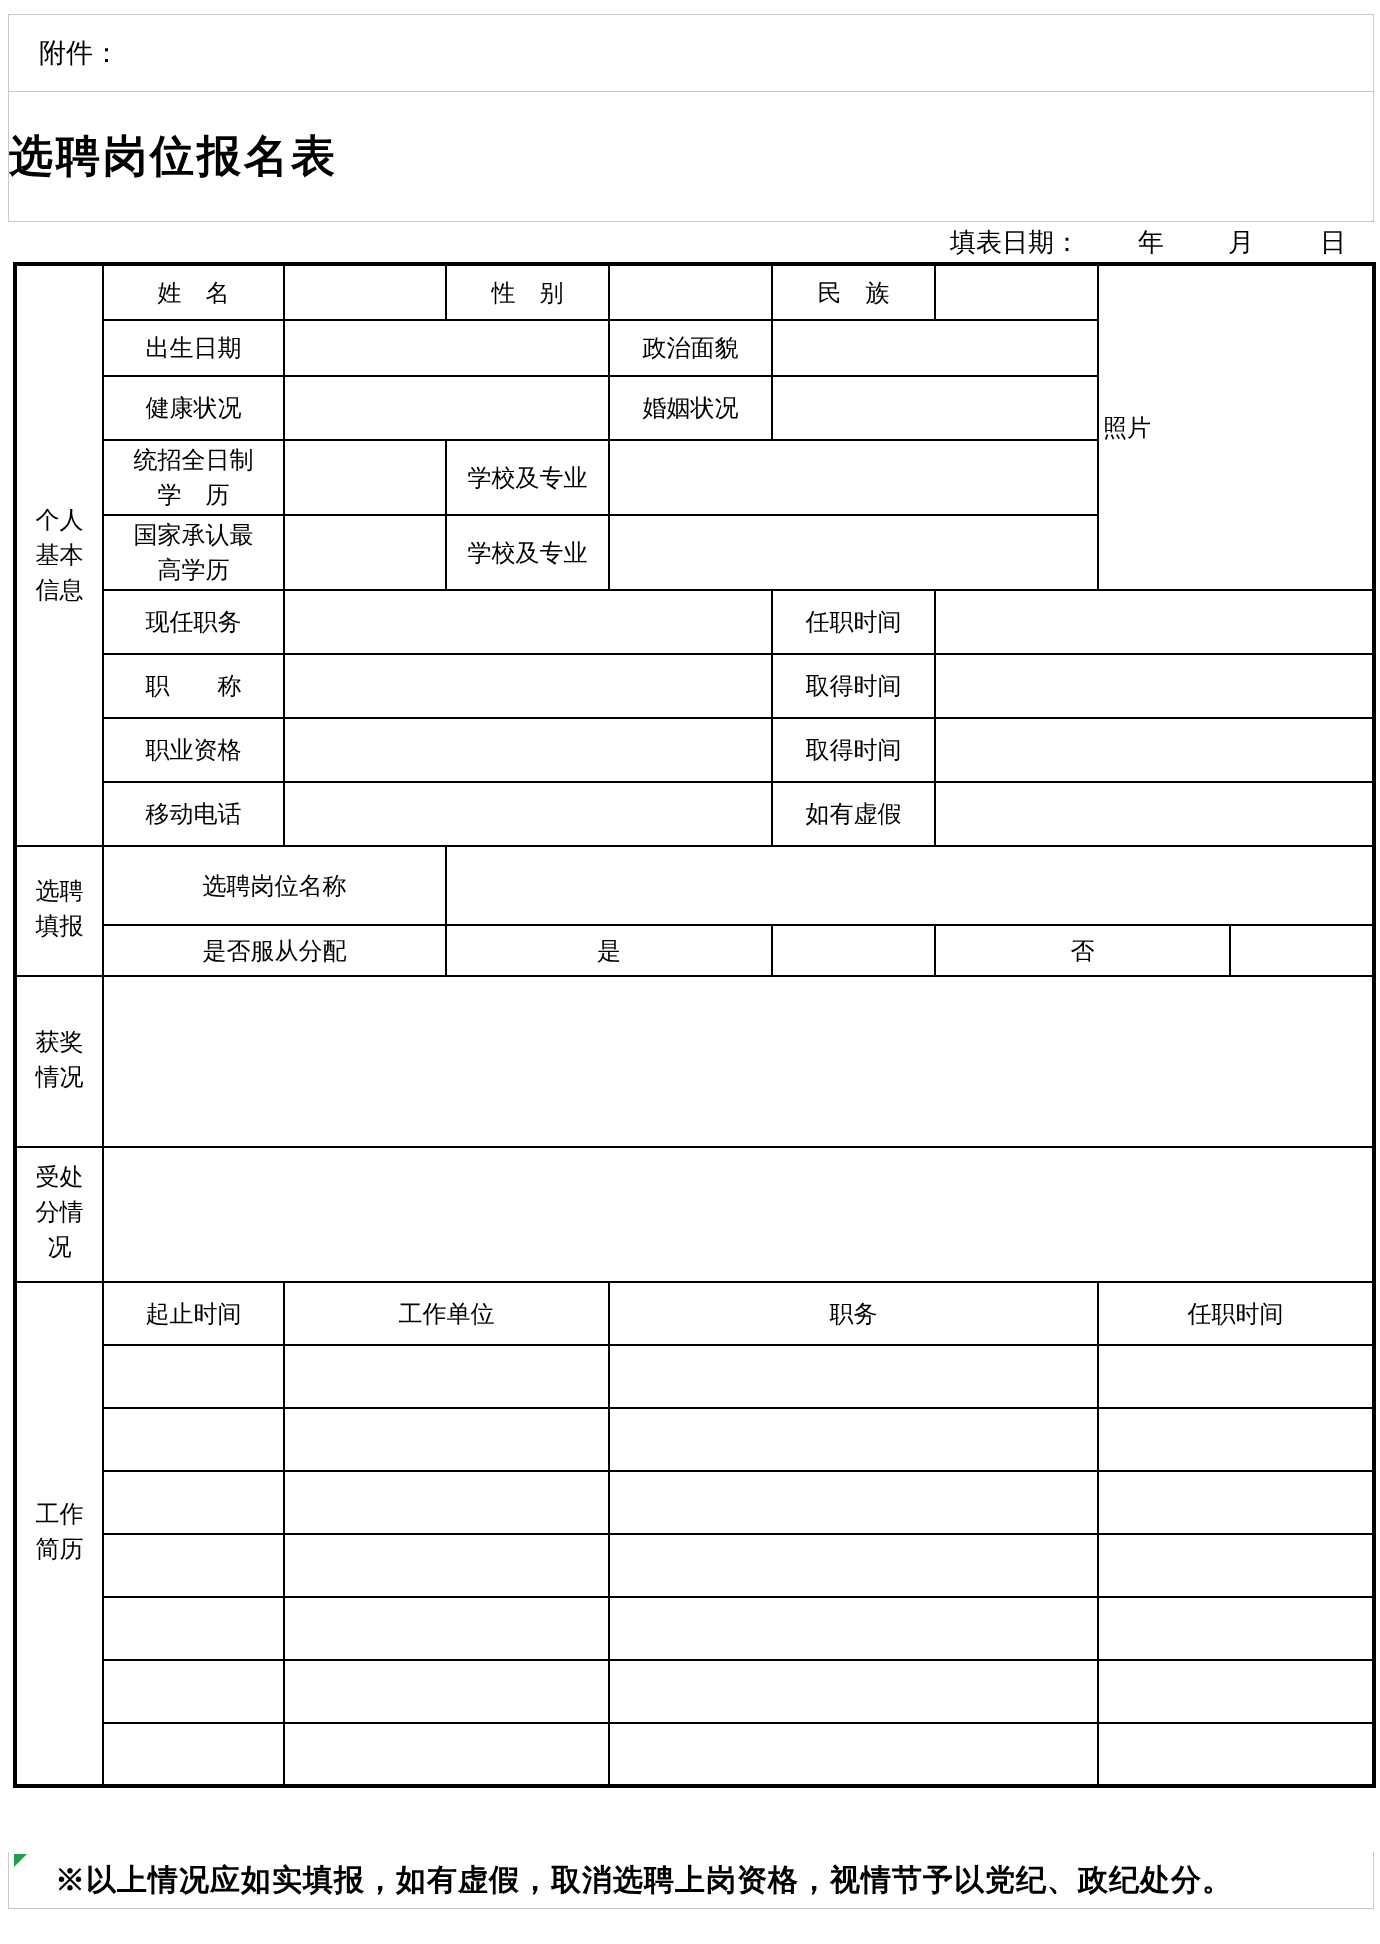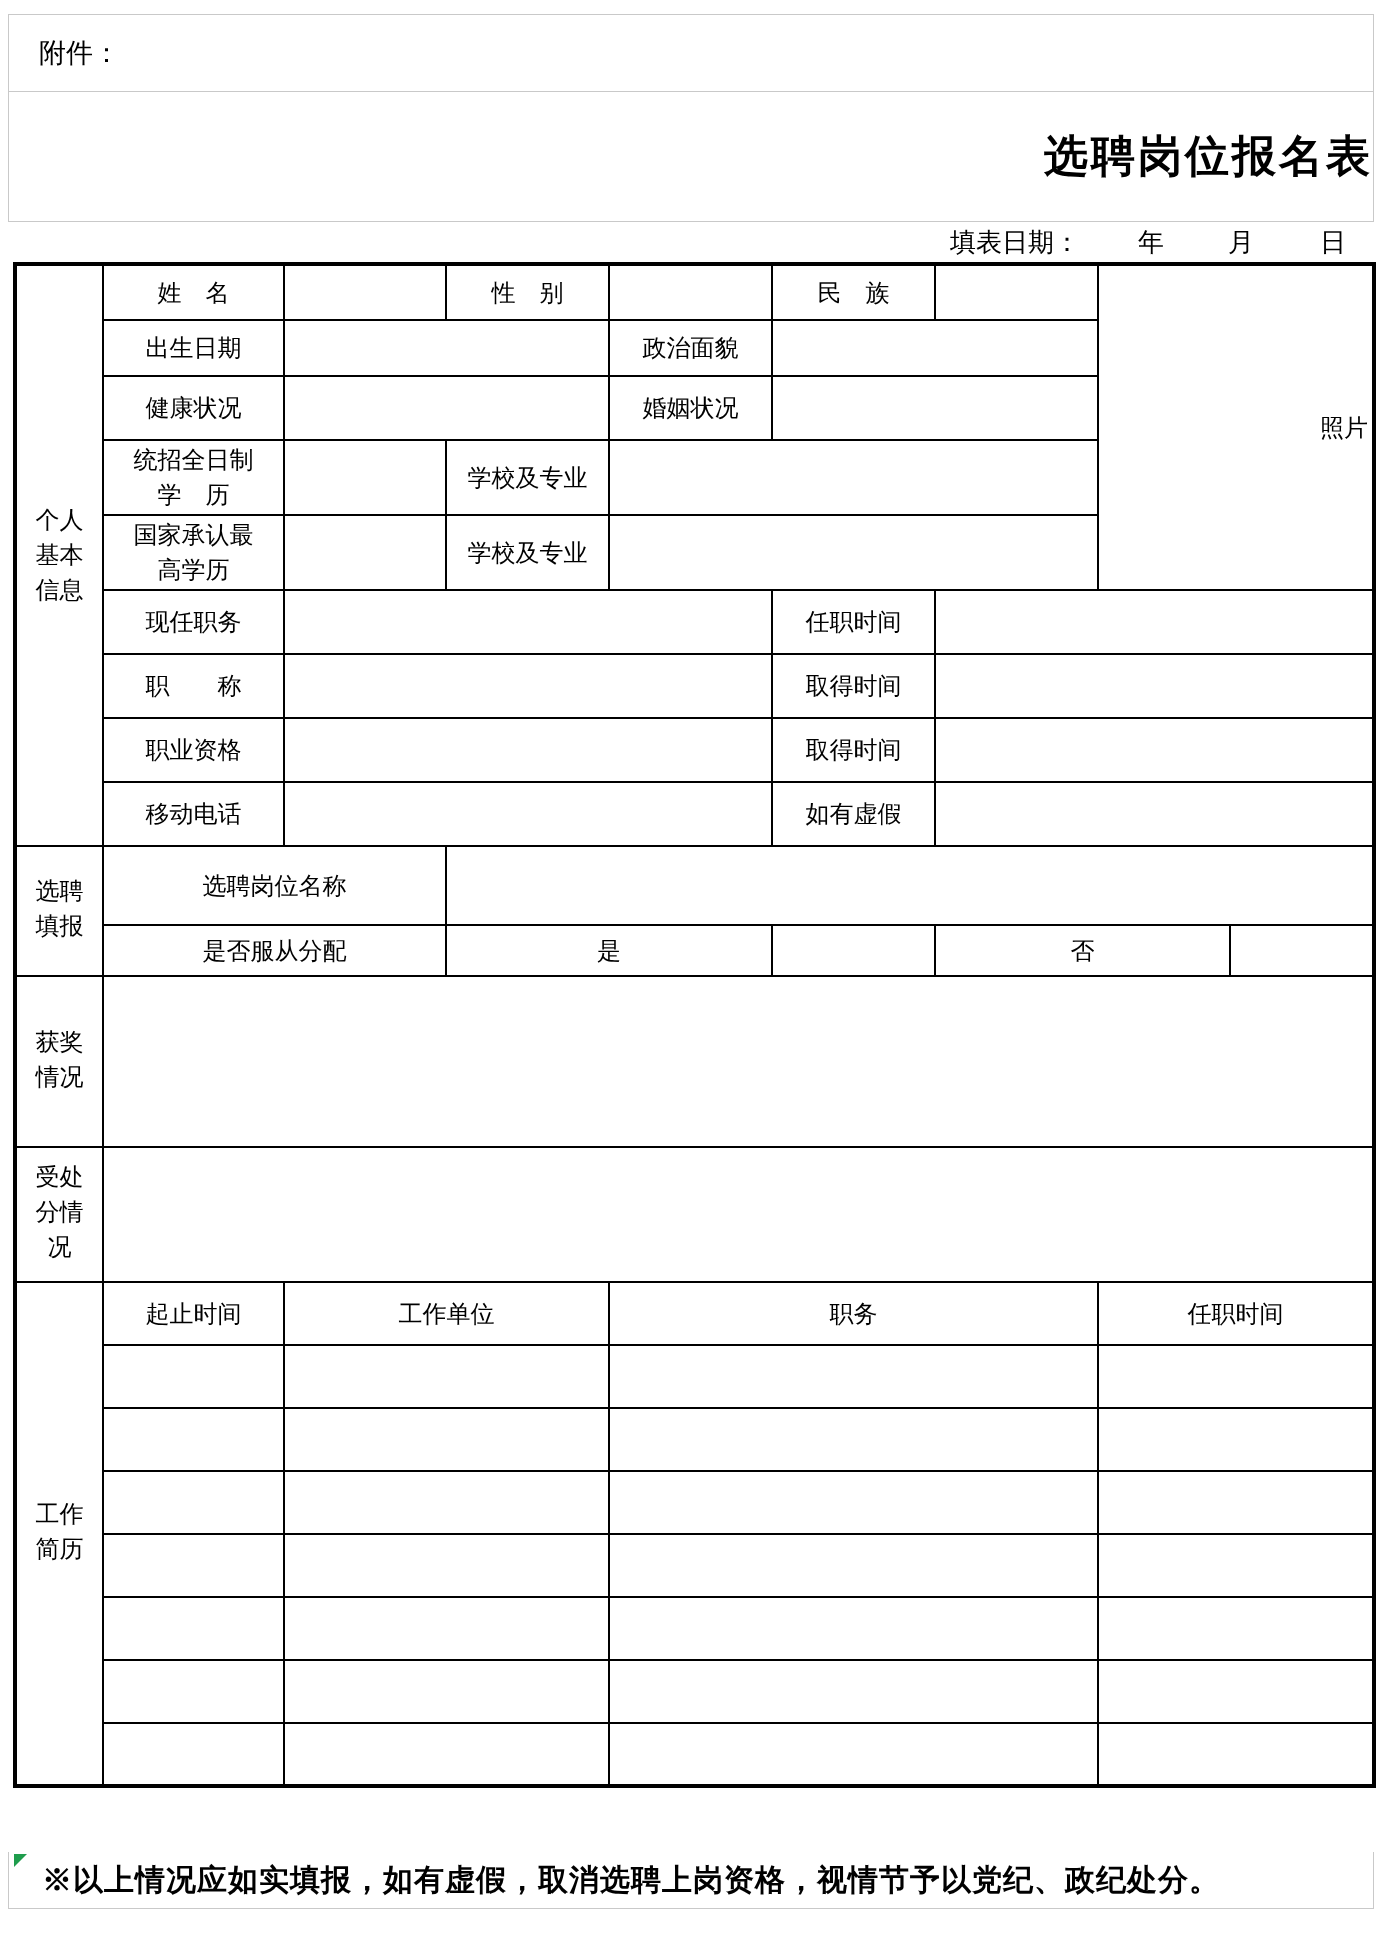--- a/index.html
+++ b/index.html
@@ -11,21 +11,21 @@
   
   .strip { position:absolute; left:8px; width:1366px; box-sizing:border-box; background:#fff; }
   #attachment-strip {
     top:14px; height:78px; border:1px solid #c9c9c9;
     display:flex; align-items:center; padding-left:30px;
     font-size:27px; font-weight:normal;
   }
   #title-strip {
     top:92px; height:130px;
     border-left:1px solid #c9c9c9; border-right:1px solid #c9c9c9; border-bottom:1px solid #c9c9c9;
-    display:flex; align-items:center; justify-content:flex-end;
+    display:flex; align-items:center; justify-content:flex-start;
     font-size:44px; font-weight:bold; letter-spacing:3px;
   }
   #date-strip {
     top:222px; height:40px;
     display:flex; align-items:center; justify-content:flex-end;
     font-size:26px; padding-right:28px;
   }
   #date-strip .gap1 { width:58px; } #date-strip .gap2 { width:64px; } #date-strip .gap3 { width:66px; }
   
   #form-table {
@@ -34,36 +34,36 @@
     border:4px solid #000;
     font-size:24px;
   }
   #form-table td { border:2px solid #000; padding:0 4px; vertical-align:middle; box-sizing:border-box; }
   tr.sep > td { border-top:4px solid #000;font-family:Liberation Mono, monospace; }
   td.lbl { text-align:center; }
   td.pre { white-space:pre-line; line-height:1.45; }
   td.sec { text-align:center; }
   td.sec .vlab { width:52px; margin:0 auto; text-align:center; line-height:1.45; word-break:break-all; }
   td.inp { background:#fff; }
-  td.photo { text-align:right; }
+  td.photo { text-align:left; }
   tr.h60 > td { height:56px; }
   tr.h59 > td { height:64px; }
   tr.h79 > td { height:75px; }
   tr.h83 > td { height:79px; }
   tr.h55 > td { height:51px; }
   tr.h175 > td { height:171px; }
   tr.h169 > td { height:135px; }
   tr.h67 > td { height:63px; }
   tr.wrow > td { height:63px; }
   
   #note-strip {
     position:absolute; left:8px; top:1852px; width:1366px; height:57px;
     box-sizing:border-box; background:#fff;
     border-left:1px solid #c9c9c9; border-right:1px solid #c9c9c9; border-bottom:1px solid #c9c9c9;
-    display:flex; align-items:center; padding-left:33px;
+    display:flex; align-items:center; padding-left:46px;
     font-size:30px; font-weight:bold; letter-spacing:1px;
   }
   #corner-triangle {
     position:absolute; left:14px; top:1854px; width:0; height:0;
     border-top:13px solid #1f9d4d; border-right:13px solid transparent;
   }
 </style>
 </head>
 <body>
 

